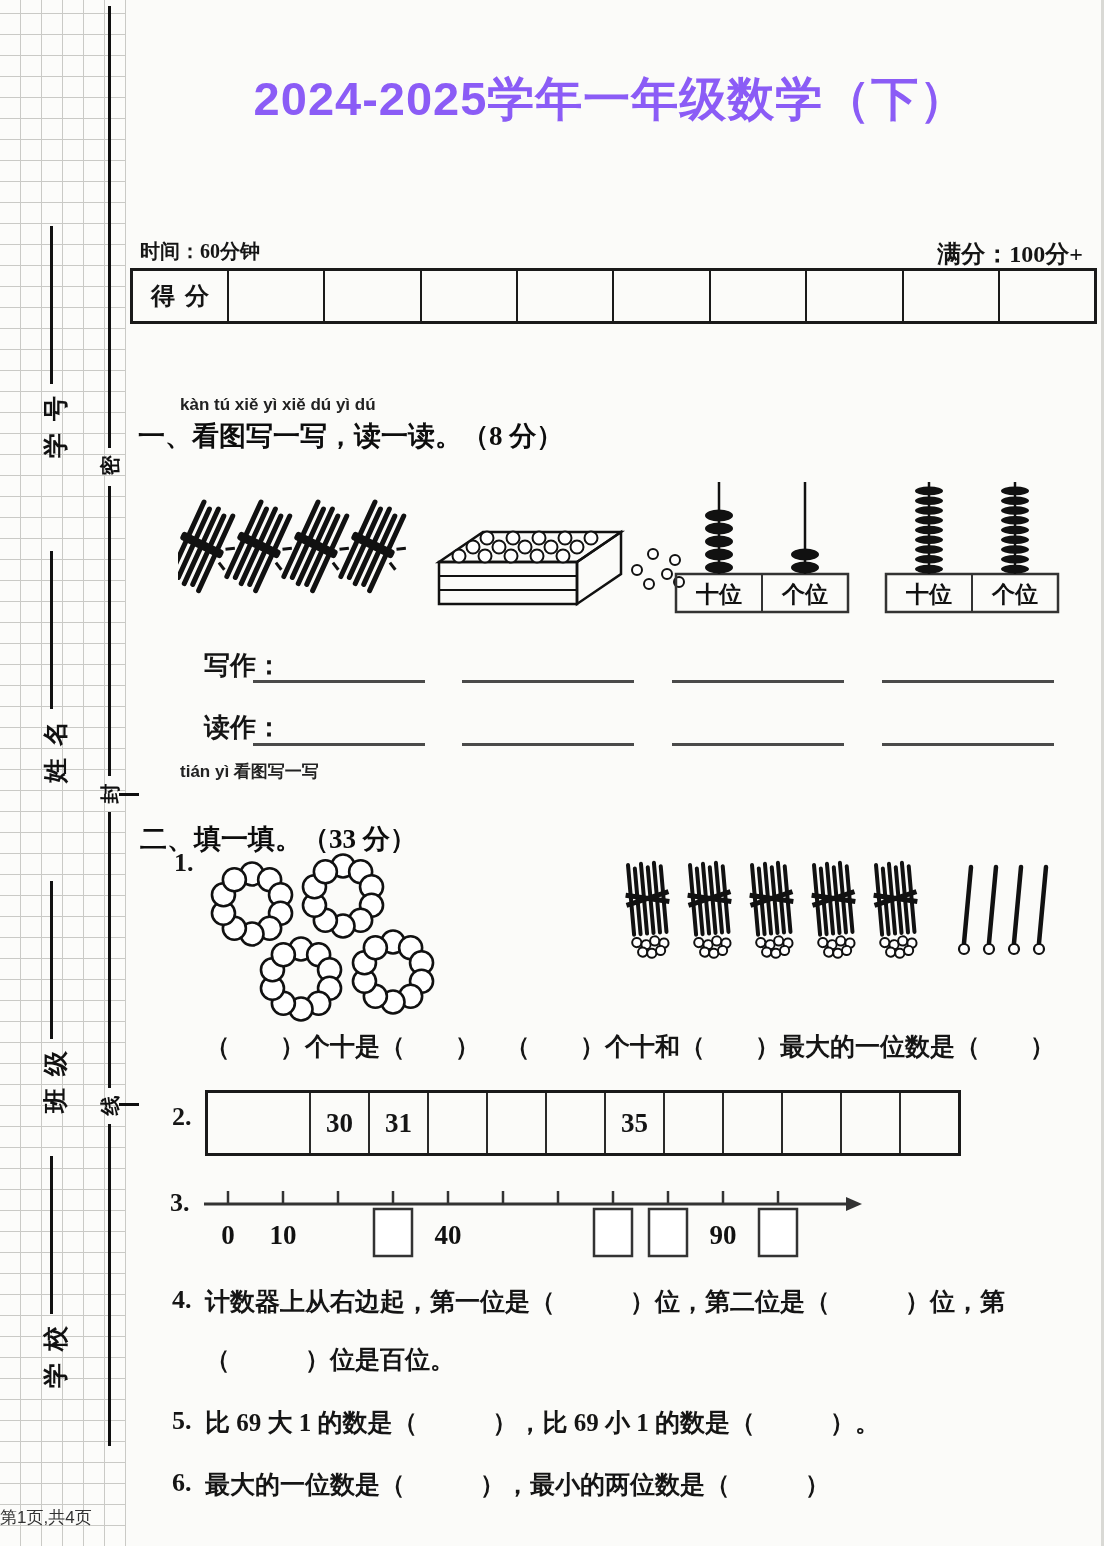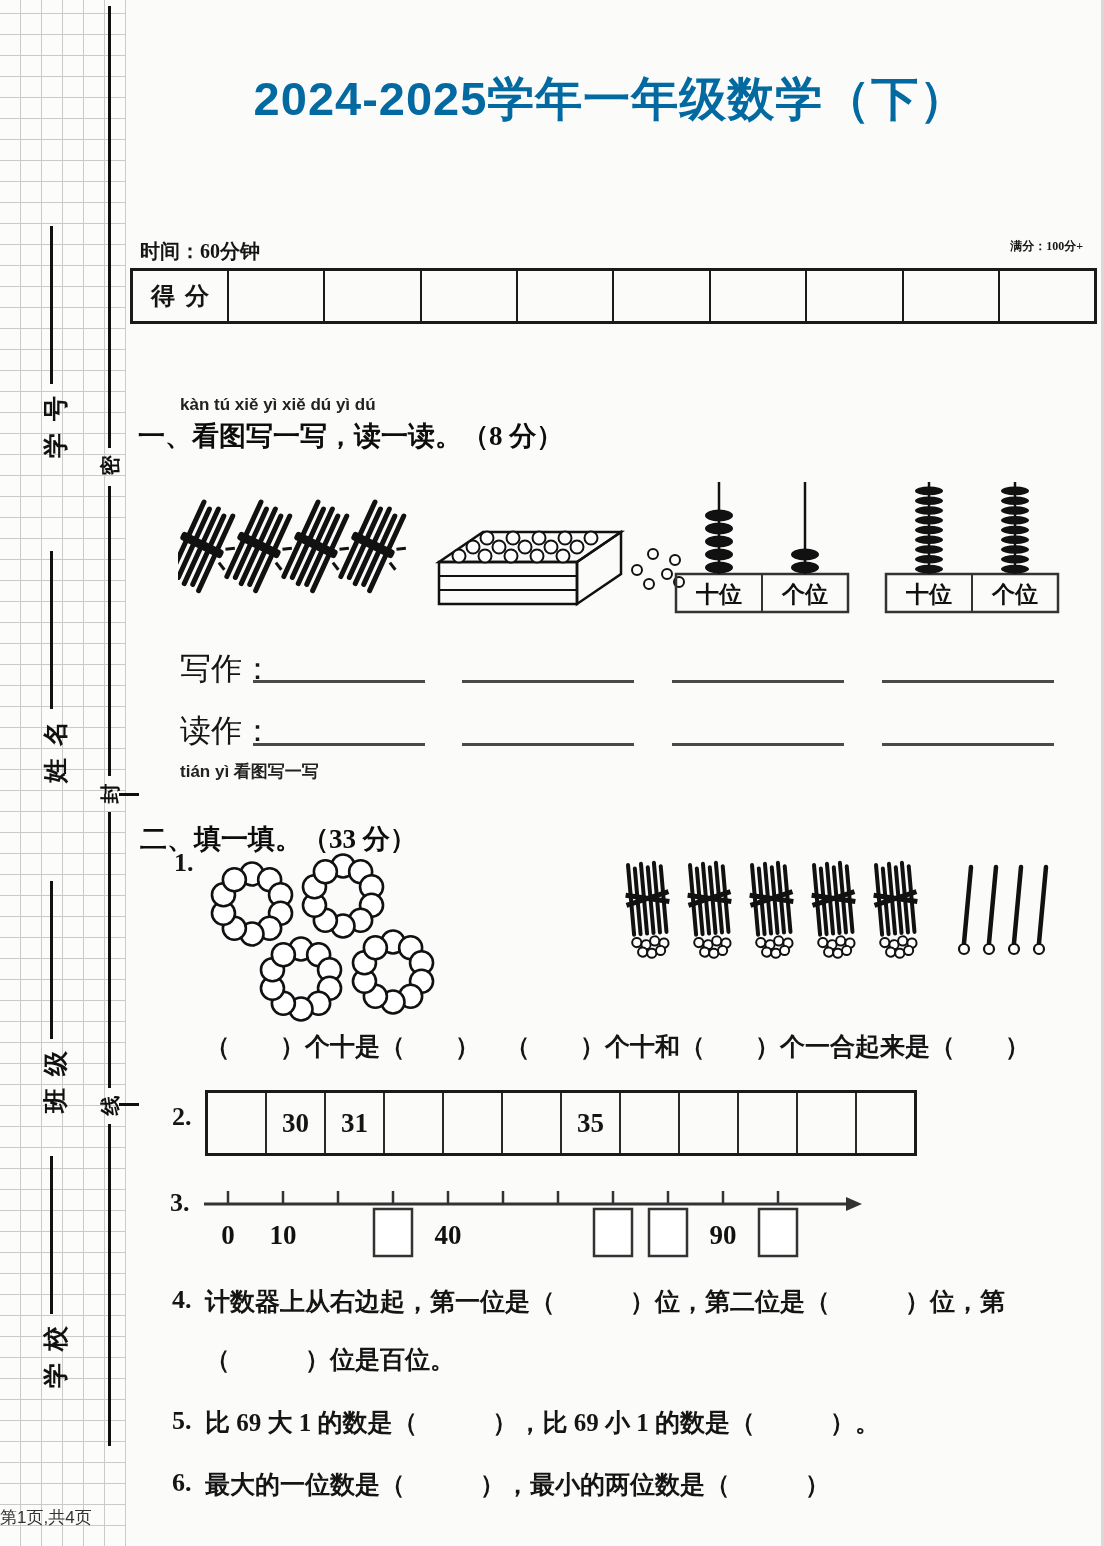--- a/index.html
+++ b/index.html
@@ -26,53 +26,54 @@
   .side-line{flex:0 0 158px; height:2px; border-bottom:3px solid #111; margin-bottom:9px;}
   .seal-seg{position:absolute; left:108px; width:3px; background:#0f0f0f;}
   .seal-char{
     position:absolute; left:97px; width:26px; text-align:center;
     font-size:20px; font-weight:700; transform:rotate(-90deg); color:#0f0f0f;
   }
   .seal-tick{position:absolute; left:119px; width:20px; height:3px; background:#0f0f0f;}
   
   .title1{
     position:absolute; left:130px; right:10px; top:68px; text-align:center;
-    font-family:"Liberation Sans", sans-serif; font-weight:900; font-size:47px; color:#0369a1;
+    font-family:"Liberation Sans", sans-serif; font-weight:900; font-size:47px; color:#8b5cf6;
     letter-spacing:1px;
   }
   .title2{
     position:absolute; left:130px; right:10px; top:152px; text-align:center;
     font-family:"Liberation Sans", sans-serif; font-weight:900; font-size:37px; color:#000;
   }
   .meta-time{position:absolute; left:140px; top:238px; font-size:20px; font-weight:600;}
-  .meta-score{position:absolute; right:18px; top:238px; font-size:12px; font-weight:600;}
+  .meta-score{position:absolute; right:18px; top:238px; font-size:24px; font-weight:600;}
   
   table.score{
     position:absolute; left:130px; top:268px; width:967px;
     border-collapse:collapse; table-layout:fixed;
   }
   table.score td{
     border:2px solid #1a1a1a; height:50px; text-align:center;
     font-size:24px; font-weight:600; padding:0;
   }
   table.score{border:3px solid #1a1a1a;}
   table.score td.sp{letter-spacing:10px; text-indent:10px;}
   
   .pinyin{position:absolute; font-family:"Liberation Sans", sans-serif; font-size:17px; font-weight:600; color:#222;}
   .sec-title{position:absolute; font-size:27px; font-weight:700; color:#0d0d0d;}
   .qnum{position:absolute; font-size:26px; font-weight:700;}
   .qtext{position:absolute; font-size:25px; font-weight:600; white-space:nowrap;}
   .blank-line{position:absolute; border-bottom:3px solid #4a4a4a; height:2px;}
-  .wr-label{position:absolute; font-size:31px; font-weight:400;}
+  .wr-label{position:absolute; font-size:26px; font-weight:700;margin-left:24px;}
   .gfx{position:absolute;}
   .gfx svg{display:block;}
   
   .strip{
     position:absolute; left:205px; top:1090px; display:flex;
     border:3px solid #1a1a1a;
+    padding-left:44px;
   }
   .strip-cell{
     width:57px; height:60px; border-right:2px solid #2a2a2a;
     display:flex; align-items:center; justify-content:center;
     font-size:27px; font-weight:600;
   }
   .strip-cell:last-child{border-right:none;}
   .footer{
     position:absolute; left:0; right:0; top:1506px; text-align:left;
     font-size:17px; color:#333; font-family:"Liberation Sans", sans-serif;
@@ -405,21 +406,21 @@
         <line x1="359" y1="12" x2="352" y2="88" stroke="#111" stroke-width="4.5" stroke-linecap="round"></line>
         <circle cx="352" cy="94" r="5" fill="#fff" stroke="#111" stroke-width="2.2"></circle>
         <line x1="384" y1="12" x2="377" y2="88" stroke="#111" stroke-width="4.5" stroke-linecap="round"></line>
         <circle cx="377" cy="94" r="5" fill="#fff" stroke="#111" stroke-width="2.2"></circle>
         <line x1="409" y1="12" x2="402" y2="88" stroke="#111" stroke-width="4.5" stroke-linecap="round"></line>
         <circle cx="402" cy="94" r="5" fill="#fff" stroke="#111" stroke-width="2.2"></circle>
         <line x1="434" y1="12" x2="427" y2="88" stroke="#111" stroke-width="4.5" stroke-linecap="round"></line>
         <circle cx="427" cy="94" r="5" fill="#fff" stroke="#111" stroke-width="2.2"></circle>
       </svg>
     </div>
-  <div class="qtext" style="left:205px; top:1030px">（　　）个十是（　　）　（　　）个十和（　　）个一合起来是（　　）</div>
+  <div class="qtext" style="left:205px; top:1030px">（　　）个十是（　　）　（　　）个十和（　　）最大的一位数是（　　）</div>
 
   <div class="qnum" style="left:172px; top:1102px">2.</div>
   <div class="strip">
       <div class="strip-cell"></div>
       <div class="strip-cell">30</div>
       <div class="strip-cell">31</div>
       <div class="strip-cell"></div>
       <div class="strip-cell"></div>
       <div class="strip-cell"></div>
       <div class="strip-cell">35</div>

